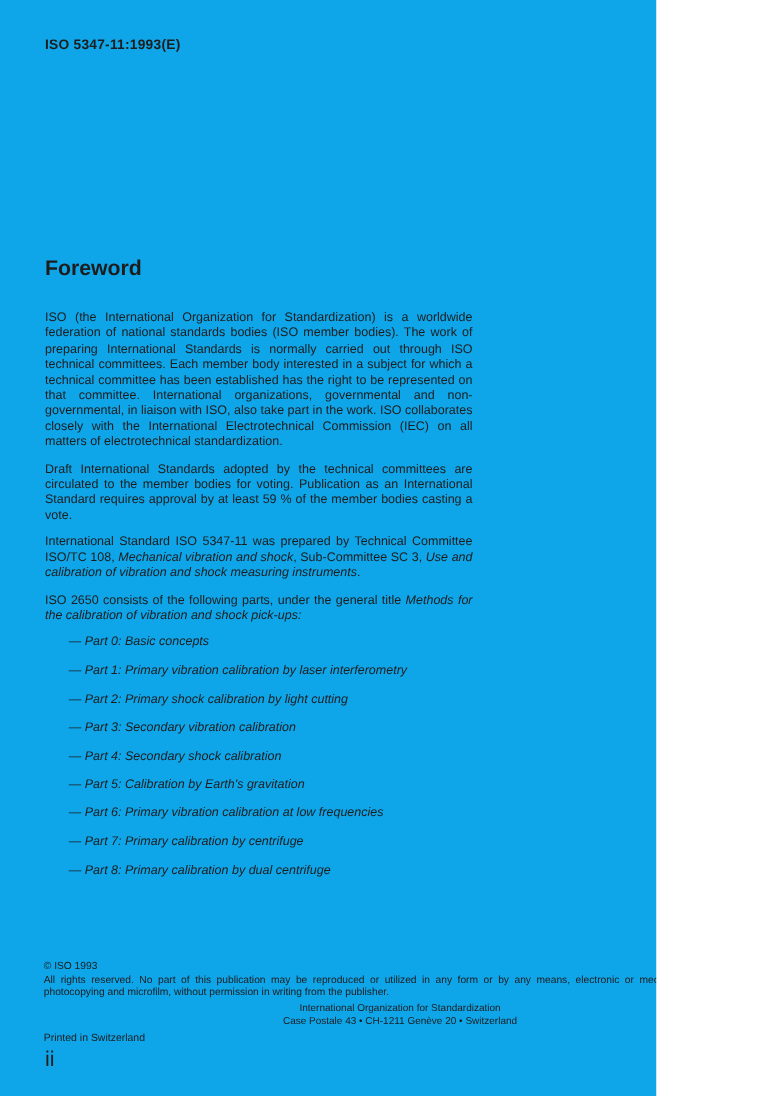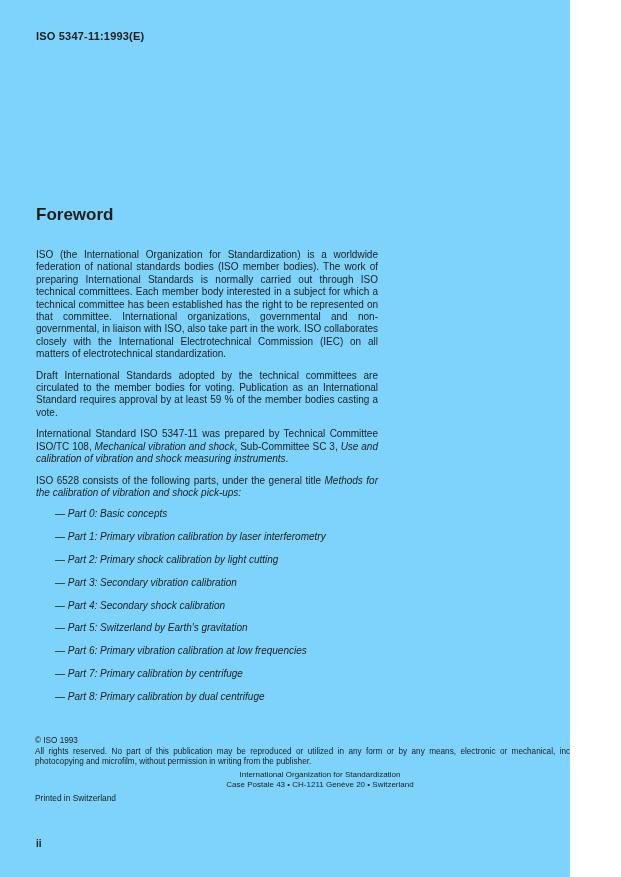--- a/index.html
+++ b/index.html
@@ -2,23 +2,23 @@
 <html><head>
 <meta charset="utf-8">
 <style>
   html, body {
     margin: 0;
     padding: 0;
     background: #ffffff;
   }
   .page {
     position: relative;
-    width: 570px;
+    width: 525px;
     height: 877px;
-    background: #7dd3fc;
+    background: #0ea5e9;
     font-family: "Liberation Sans", sans-serif;
     color: #1d1d1d;
     overflow: hidden;
   }
   .doc-header {
     position: absolute;
     left: 36px;
     top: 30px;
     font-size: 11px;
     font-weight: bold;
@@ -50,21 +50,21 @@
   .part-item {
     font-size: 10px;
     line-height: 12.4px;
     margin: 0 0 10.4px 0;
     padding-left: 19px;
     font-style: italic;
   }
   .footer {
     position: absolute;
     left: 35px;
-    top: 736px;
+    top: 768px;
     width: 557px;
   }
   .copyright-line {
     font-size: 8.2px;
     margin-bottom: 2px;
   }
   .rights {
     font-size: 8.2px;
     line-height: 9.6px;
     text-align: justify;
@@ -77,50 +77,49 @@
     text-align: center;
   }
   .printed {
     margin-top: 4px;
     font-size: 8.4px;
   }
   .page-number {
     position: absolute;
     left: 36px;
     top: 838px;
-    font-size: 10px;
-    font-weight: bold;
+    font-size: 17px;
   }
 </style>
 </head>
 <body>
 
 <div class="page">
 
   <div class="doc-header">ISO 5347-11:1993(E)</div>
 
   <div class="content">
 
     <h1 class="title">Foreword</h1>
 
     <p>ISO (the International Organization for Standardization) is a worldwide federation of national standards bodies (ISO member bodies). The work of preparing International Standards is normally carried out through ISO technical committees. Each member body interested in a subject for which a technical committee has been established has the right to be represented on that committee. International organizations, governmental and non-governmental, in liaison with ISO, also take part in the work. ISO collaborates closely with the International Electrotechnical Commission (IEC) on all matters of electrotechnical standardization.</p>
 
     <p>Draft International Standards adopted by the technical committees are circulated to the member bodies for voting. Publication as an International Standard requires approval by at least 59 % of the member bodies casting a vote.</p>
 
     <p><span>International Standard ISO 5347-11 was prepared by Technical Committee ISO/TC 108, </span><span class="italic">Mechanical vibration and shock</span><span>, Sub-Committee SC 3, </span><span class="italic">Use and calibration of vibration and shock measuring instruments</span><span>.</span></p>
 
-    <p><span>ISO 6528 consists of the following parts, under the general title </span><span class="italic">Methods for the calibration of vibration and shock pick-ups:</span></p>
+    <p><span>ISO 2650 consists of the following parts, under the general title </span><span class="italic">Methods for the calibration of vibration and shock pick-ups:</span></p>
 
     <div class="parts-list">
       <div class="part-item">— Part 0: Basic concepts</div>
       <div class="part-item">— Part 1: Primary vibration calibration by laser interferometry</div>
       <div class="part-item">— Part 2: Primary shock calibration by light cutting</div>
       <div class="part-item">— Part 3: Secondary vibration calibration</div>
       <div class="part-item">— Part 4: Secondary shock calibration</div>
-      <div class="part-item">— Part 5: Switzerland by Earth's gravitation</div>
+      <div class="part-item">— Part 5: Calibration by Earth's gravitation</div>
       <div class="part-item">— Part 6: Primary vibration calibration at low frequencies</div>
       <div class="part-item">— Part 7: Primary calibration by centrifuge</div>
       <div class="part-item">— Part 8: Primary calibration by dual centrifuge</div>
     </div>
 
   </div>
 
   <div class="footer">
     <div class="copyright-line">© ISO 1993</div>
     <div class="rights">All rights reserved. No part of this publication may be reproduced or utilized in any form or by any means, electronic or mechanical, including photocopying and microfilm, without permission in writing from the publisher.</div>

